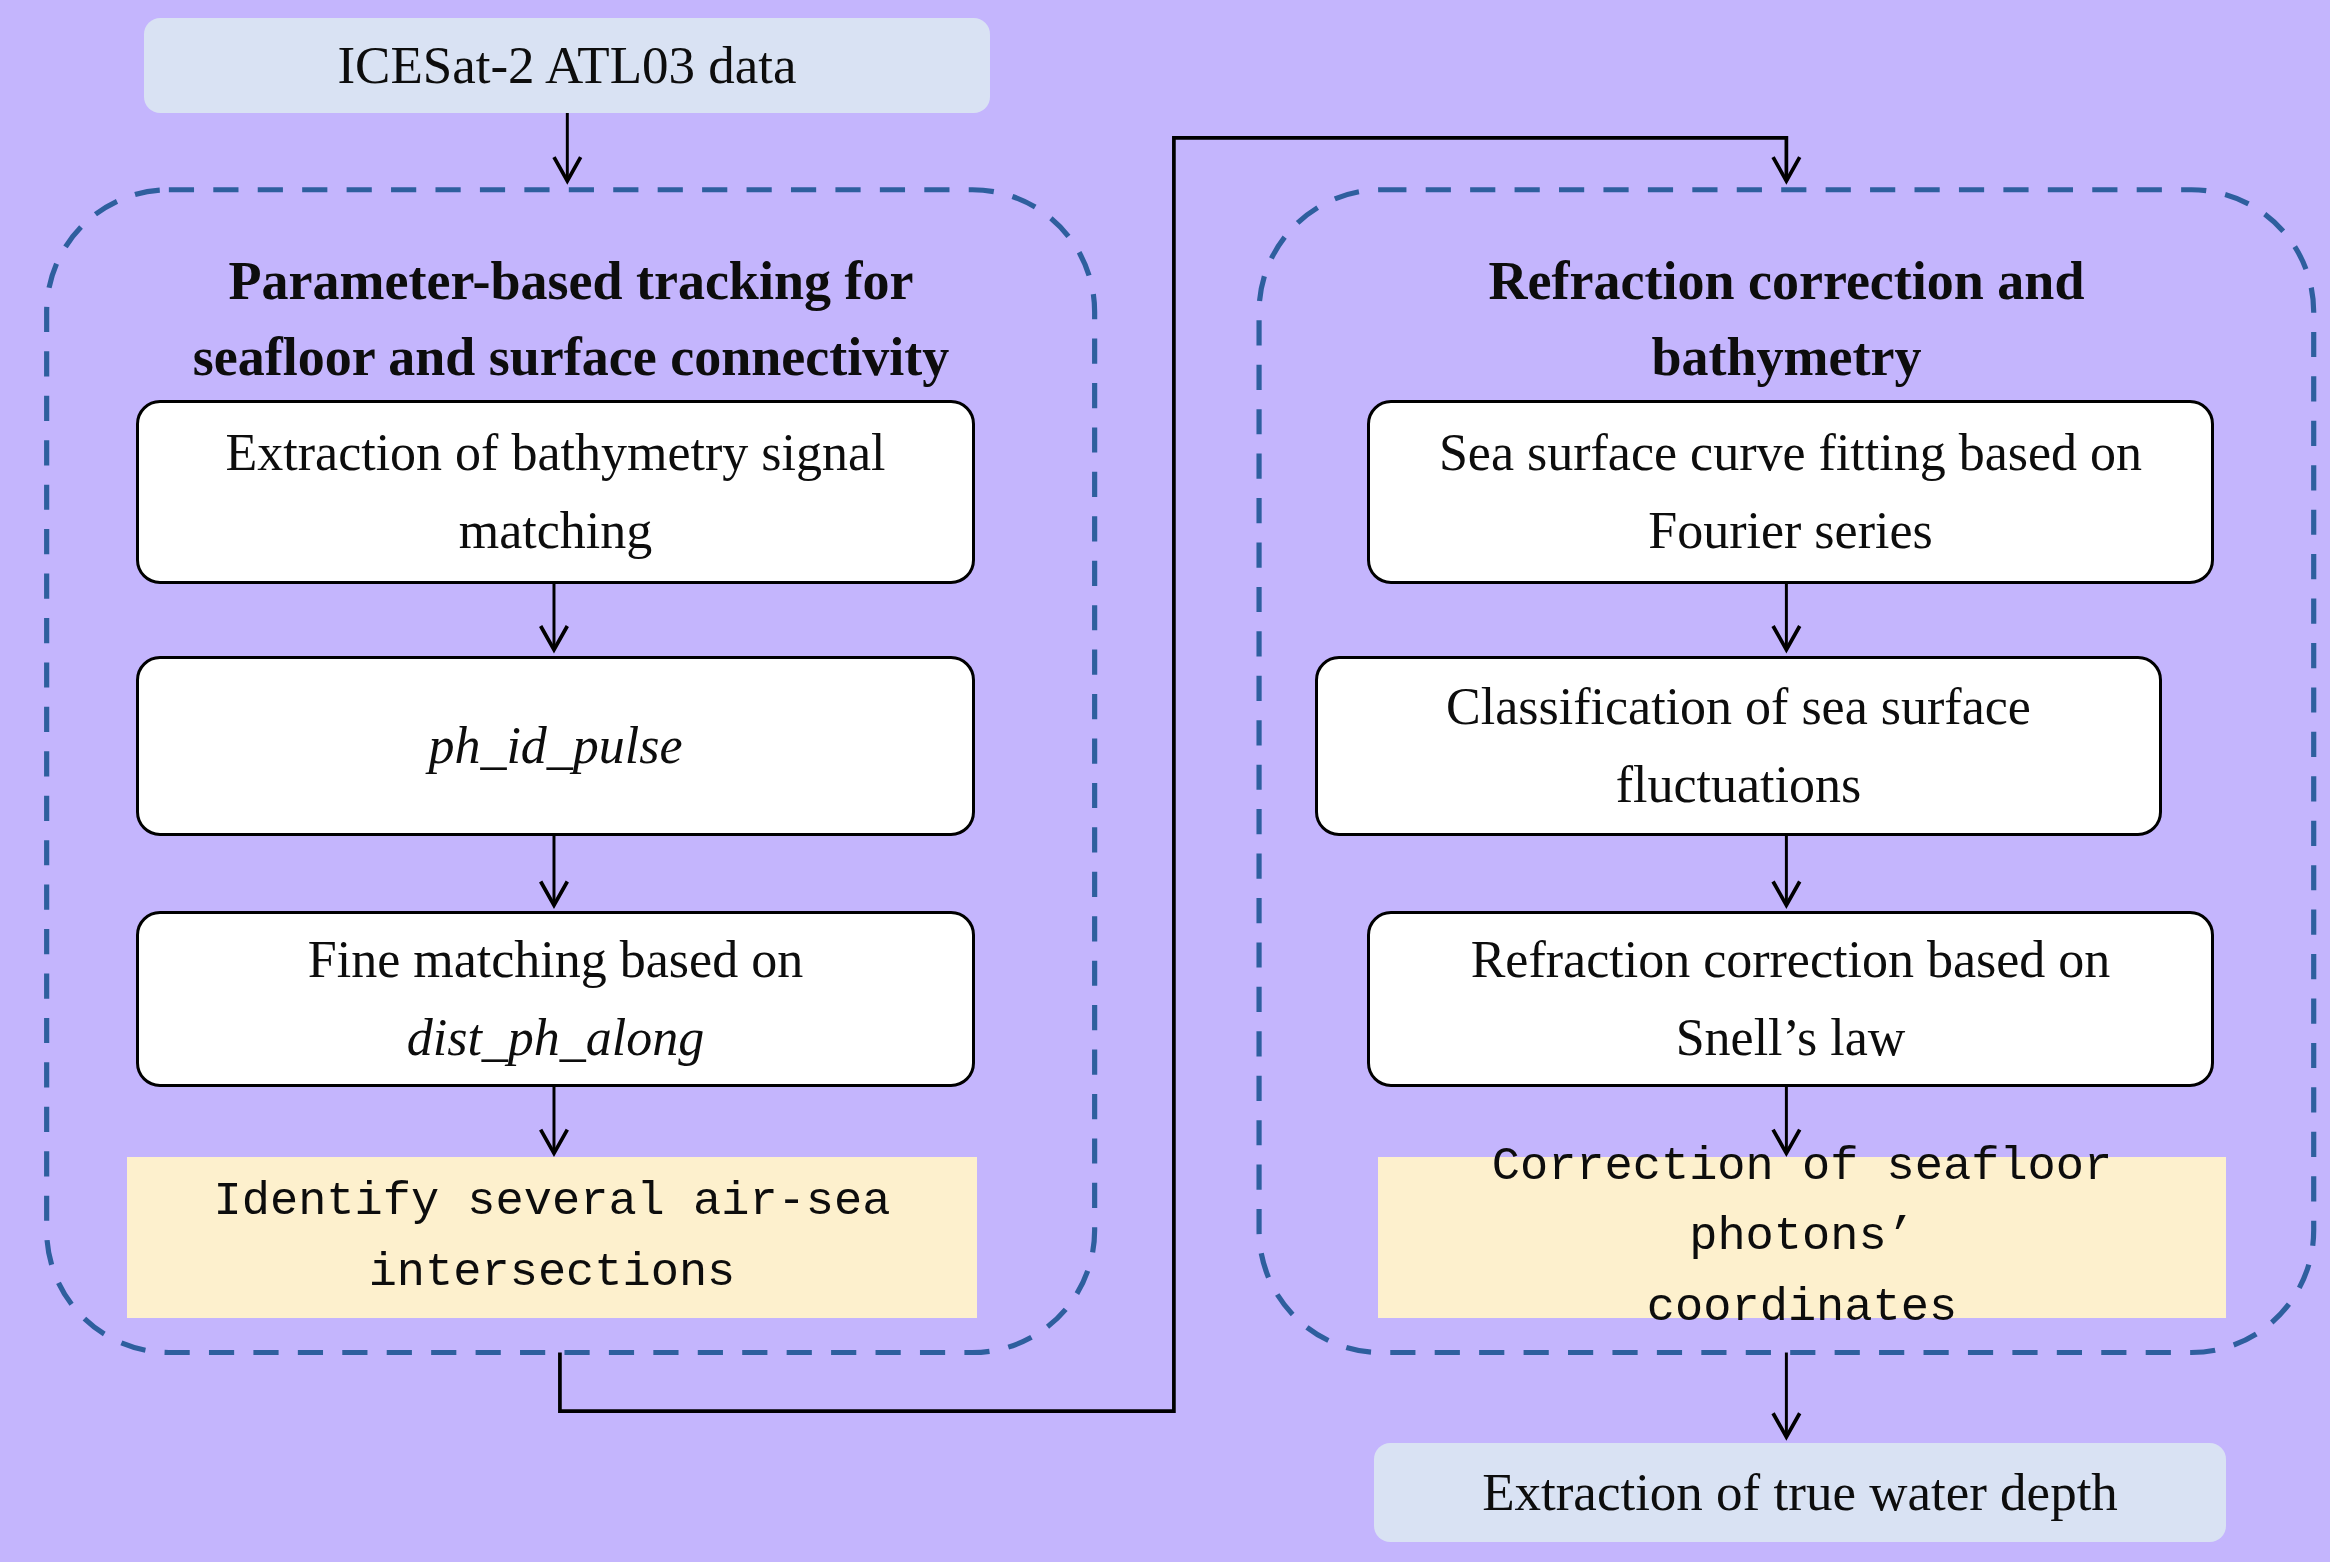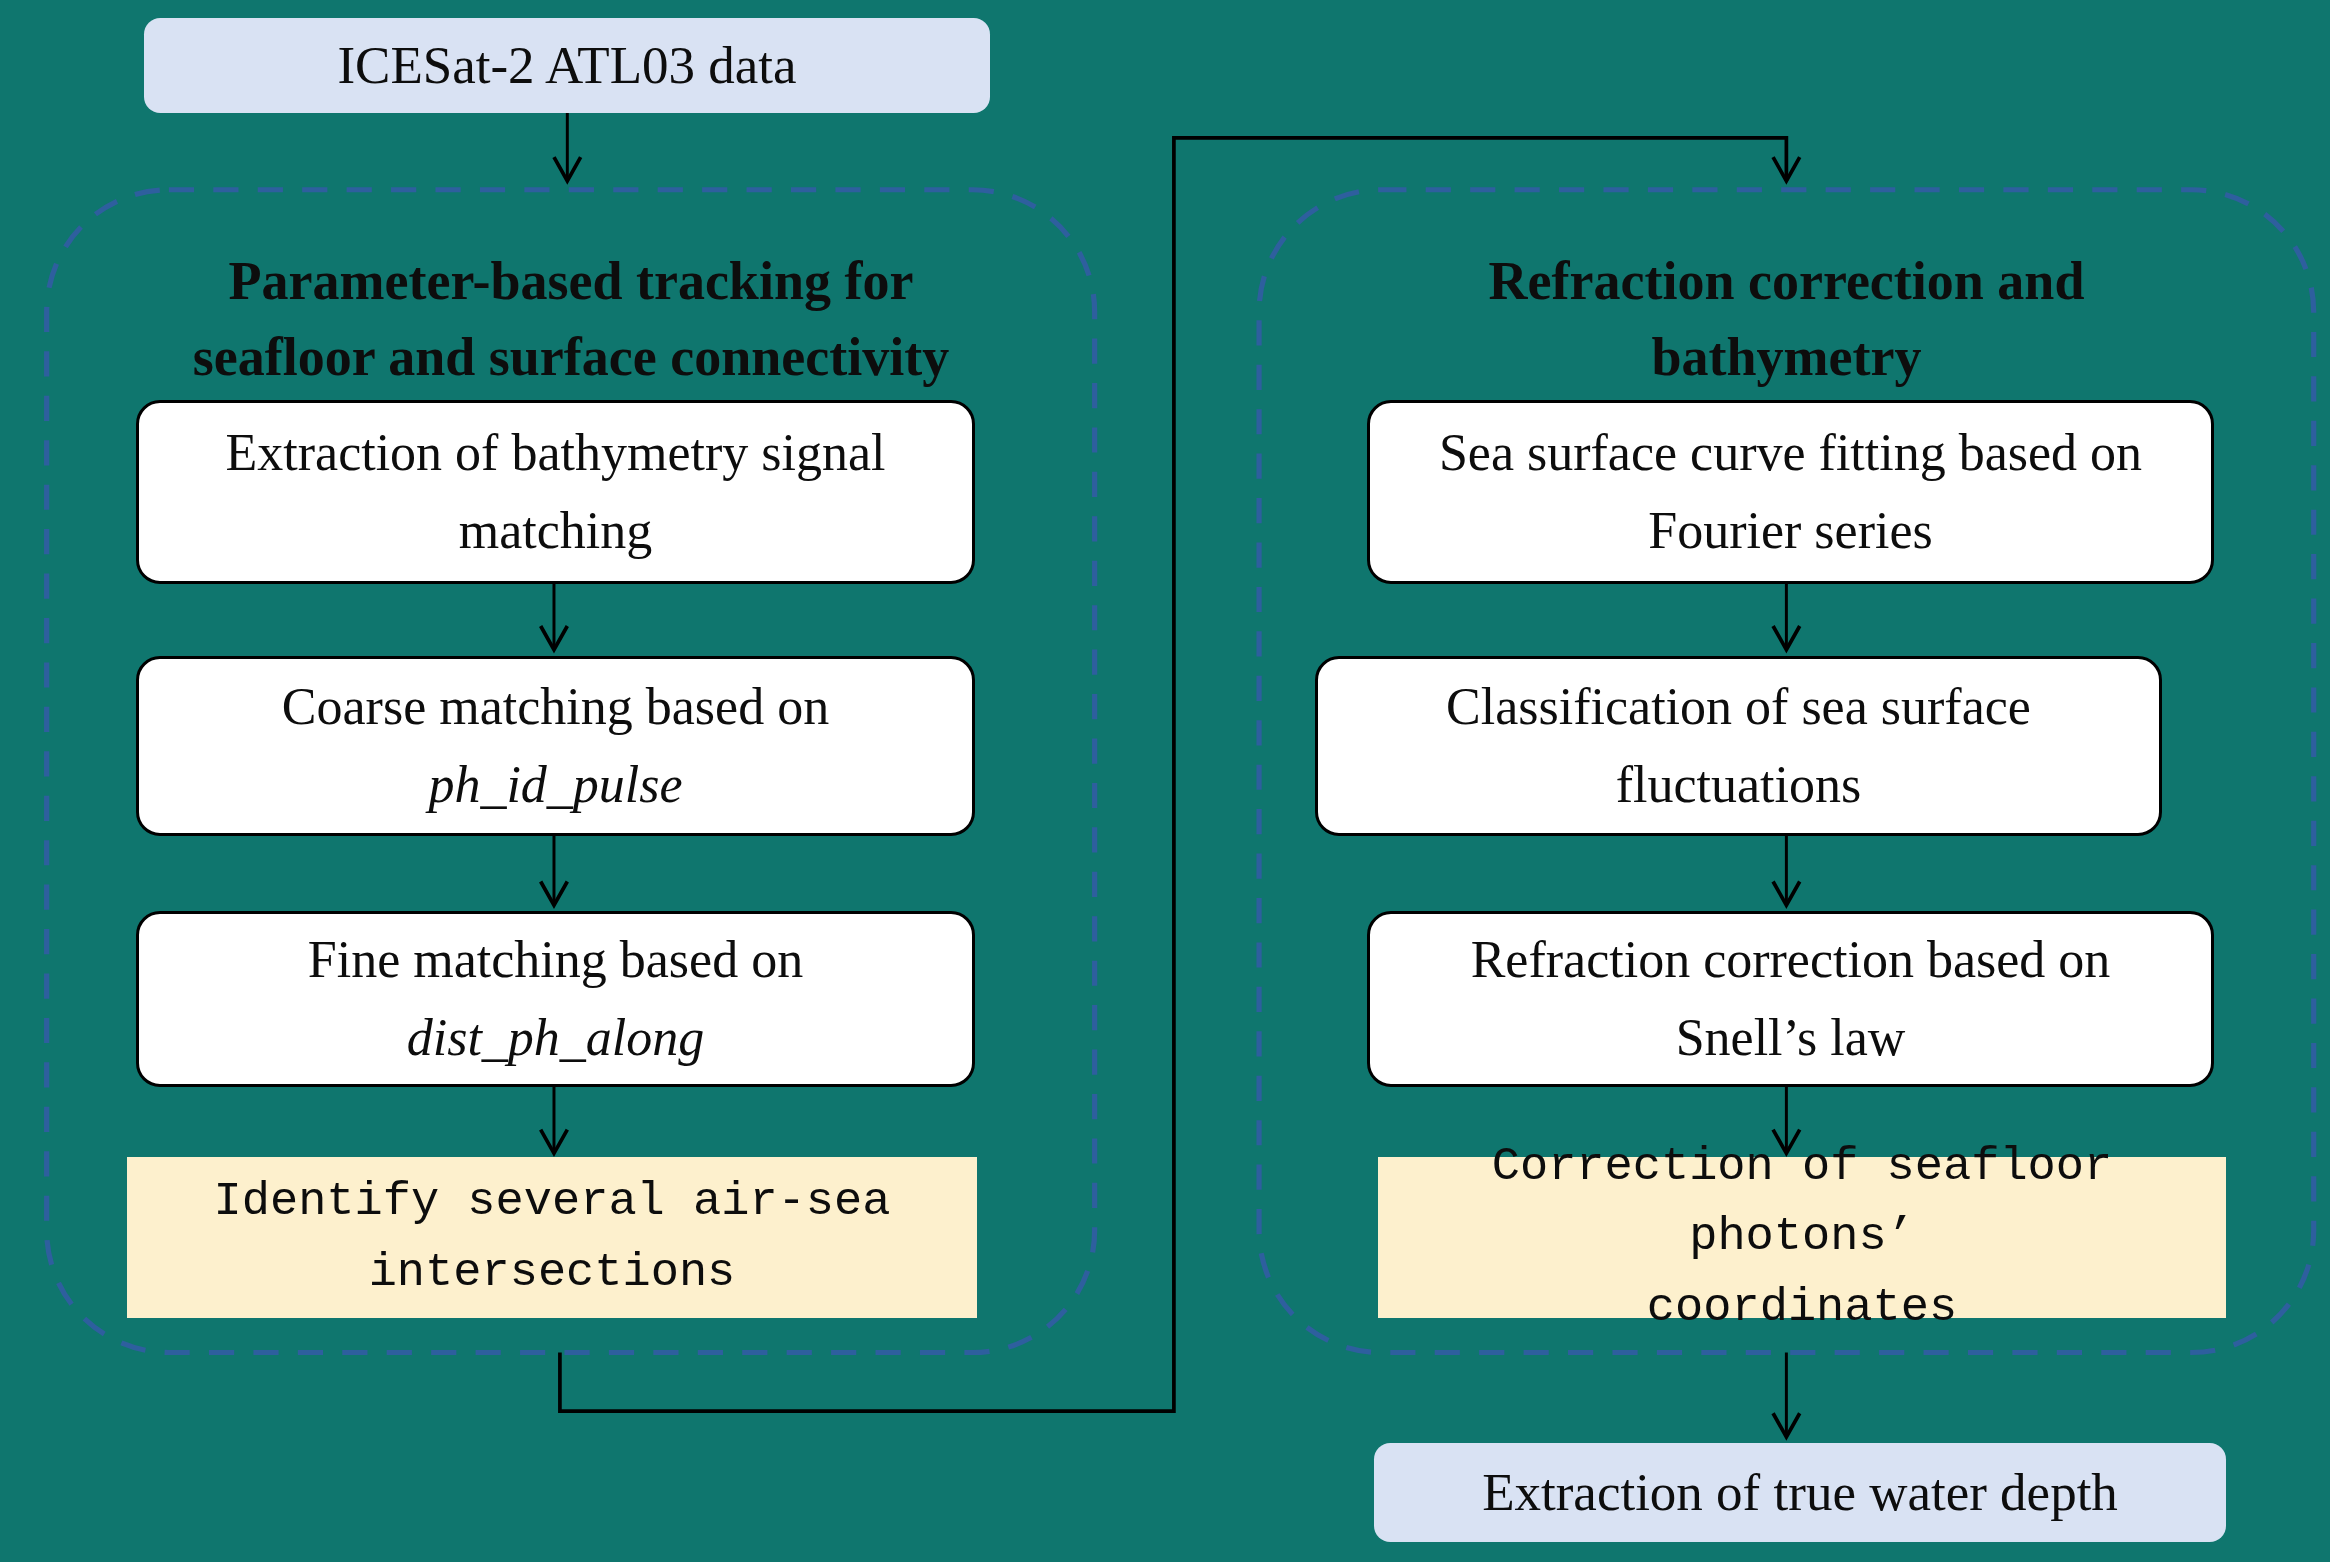--- a/index.html
+++ b/index.html
@@ -1,19 +1,19 @@
 <!DOCTYPE html>
 <html style="--terminal-fill: #d9e2f3; --result-fill: #fdf0cd; --dashed-border: #2e5f9e; --line-color: #000000;font-size:12px"><head>
 <meta charset="utf-8">
 <style>
   html,body{margin:0;padding:0;background:#ffffff;}
   .canvas{
     position:relative;
     width:2330px;height:1563px;
-    background:#0f766e;
+    background:#c4b5fd;
     font-family:"Liberation Serif", serif;
     overflow:hidden;
     color:#0d0d0d;
   }
   .lines{position:absolute;left:0;top:0;width:2330px;height:1563px;}
   .flow{stroke:var(--line-color,#000);stroke-width:4;fill:none;}
   .flow-thick{stroke:var(--line-color,#000);stroke-width:5;fill:none;}
   .dashed-group{
     fill:none;
     stroke:var(--dashed-border,#2e5f9e);
@@ -90,21 +90,20 @@
     <div>Parameter-based tracking for</div>
     <div>seafloor and surface connectivity</div>
   </div>
 
   <div class="node step" style="left:136px;top:400px;width:833px;height:178px;">
     <div>Extraction of bathymetry signal</div>
     <div>matching</div>
   </div>
 
   <div class="node step" style="left:136px;top:656px;width:833px;height:174px;">
-    <div>Coarse matching based on</div>
     <div class="italic">ph_id_pulse</div>
   </div>
 
   <div class="node step" style="left:136px;top:911px;width:833px;height:170px;">
     <div>Fine matching based on</div>
     <div class="italic">dist_ph_along</div>
   </div>
 
   <div class="node result" style="left:127px;top:1157px;width:850px;height:161px;">
     <div>Identify several air-sea</div>

